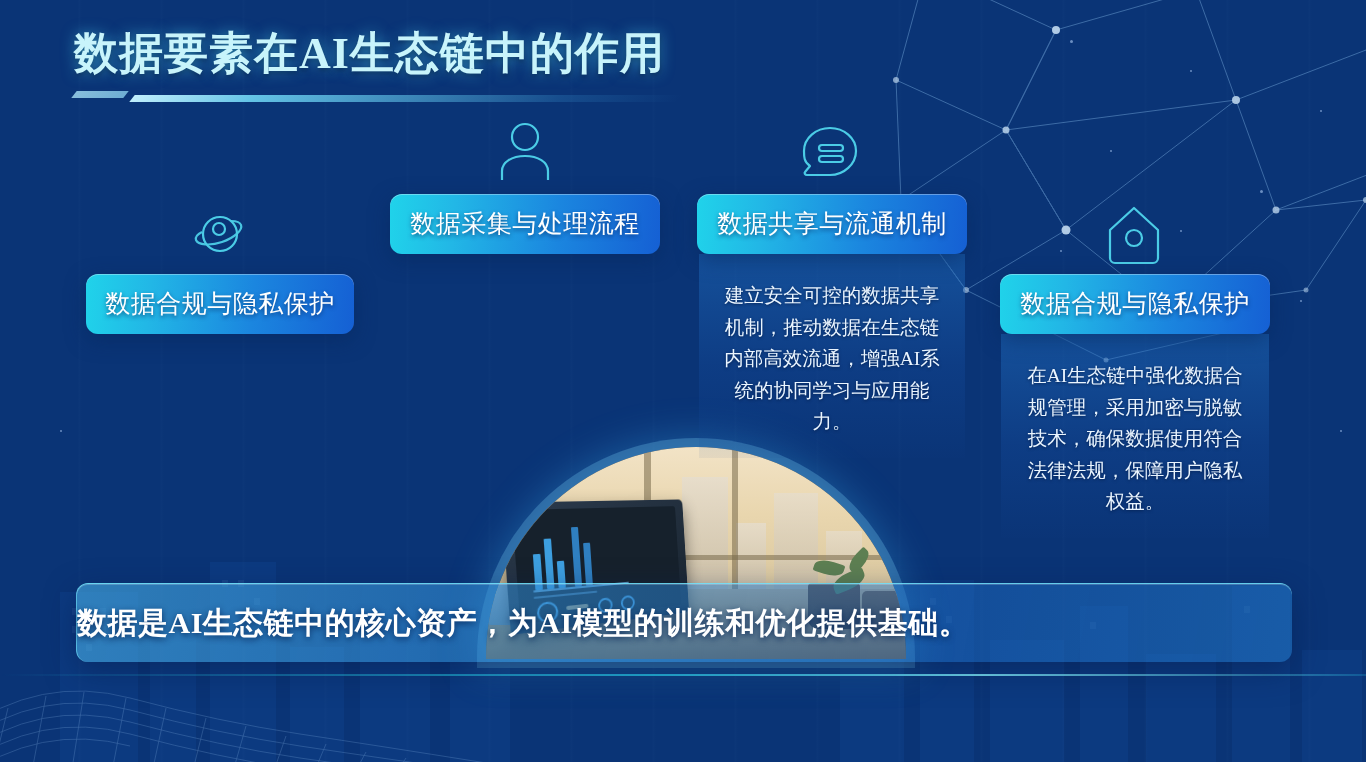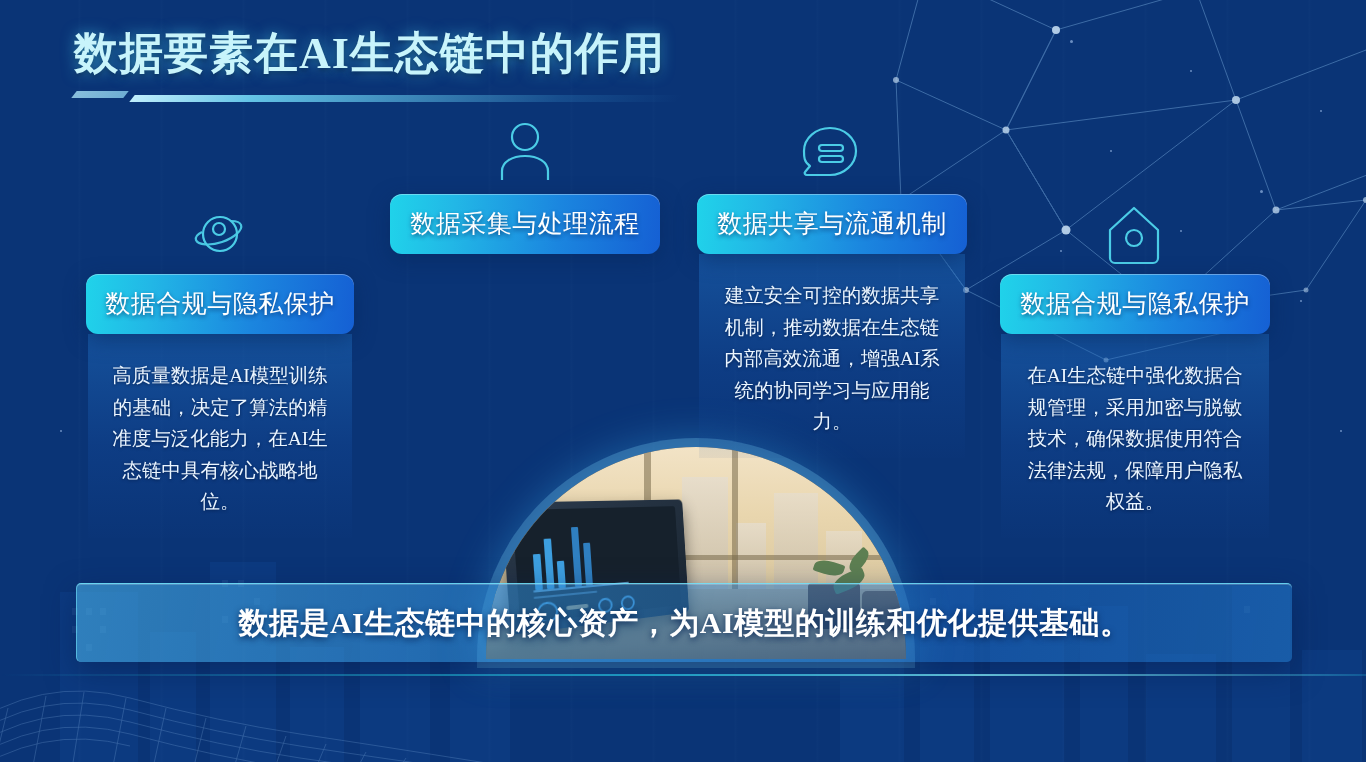--- a/index.html
+++ b/index.html
@@ -120,26 +120,26 @@
     font-size:19.5px;line-height:1.62;color:#eaf5ff;
     text-shadow:0 1px 3px rgba(4,28,70,.8);
   }
 
   
   .topicon{position:absolute;opacity:.95;}
 
   
   .banner{
     position:absolute;left:76px;top:583px;width:1215px;height:78px;
-    border-radius:5px;
+    border-radius:12px;
     background:linear-gradient(100deg,rgba(70,170,225,.62) 0%,rgba(45,135,210,.55) 40%,rgba(30,105,190,.50) 72%,rgba(35,120,200,.55) 100%);
     border-top:1.6px solid rgba(120,235,255,.8);
     border-left:1.6px solid rgba(120,235,255,.65);
     box-shadow:0 10px 30px rgba(5,30,80,.5),inset 0 1px 0 rgba(255,255,255,.20);
-    display:flex;align-items:center;justify-content:center;
+    display:flex;align-items:center;
   }
   .banner span{
     font-size:30px;font-weight:bold;color:#ffffff;letter-spacing:.5px;
     text-shadow:0 2px 6px rgba(5,35,85,.9);
   }
 </style>
 </head>
 <body>
 
 <div id="slide">
@@ -325,23 +325,20 @@
       <div class="leaf" style="right:62px;bottom:84px;width:30px;height:14px;transform:rotate(18deg);"></div>
       <div class="leaf" style="right:34px;bottom:92px;width:26px;height:13px;transform:rotate(-46deg);"></div>
       <div class="mug"></div>
     </div>
   </div>
 
   <div class="card" style="left:86px;top:274px;width:268px;">
     <div class="head">
       <span>数据合规与隐私保护</span>
     </div>
-    <div class="body" style="width:228px;">
-      <p>高质量数据是AI模型训练的基础，决定了算法的精准度与泛化能力，在AI生态链中具有核心战略地位。</p>
-    </div>
   </div>
 
   <div class="card" style="left:390px;top:194px;width:270px;">
     <div class="head">
       <span>数据采集与处理流程</span>
     </div>
   </div>
 
   <div class="card" style="left:1000px;top:274px;width:270px;">
     <div class="head">

